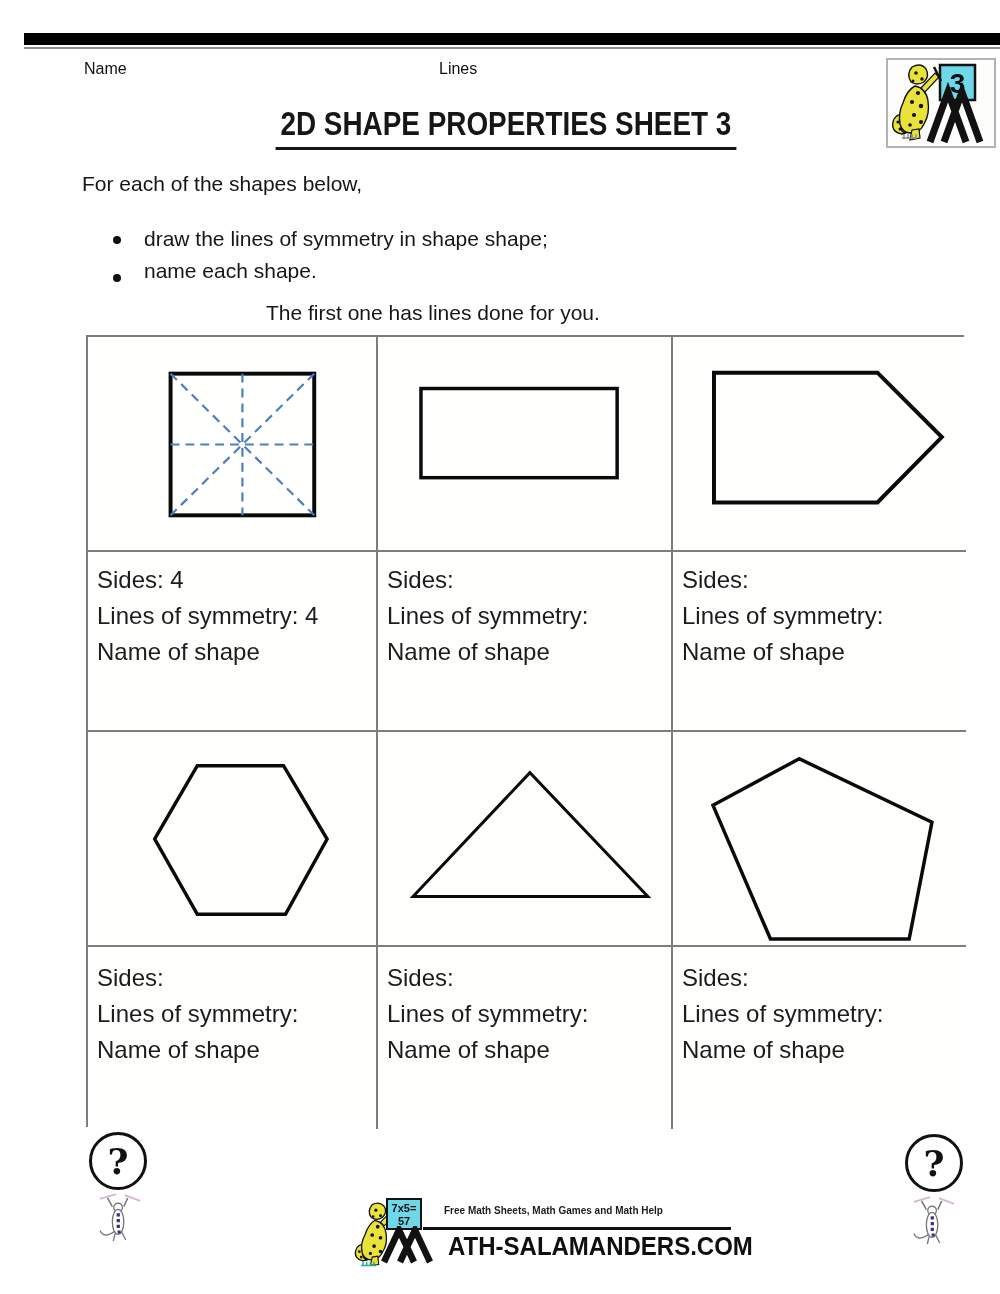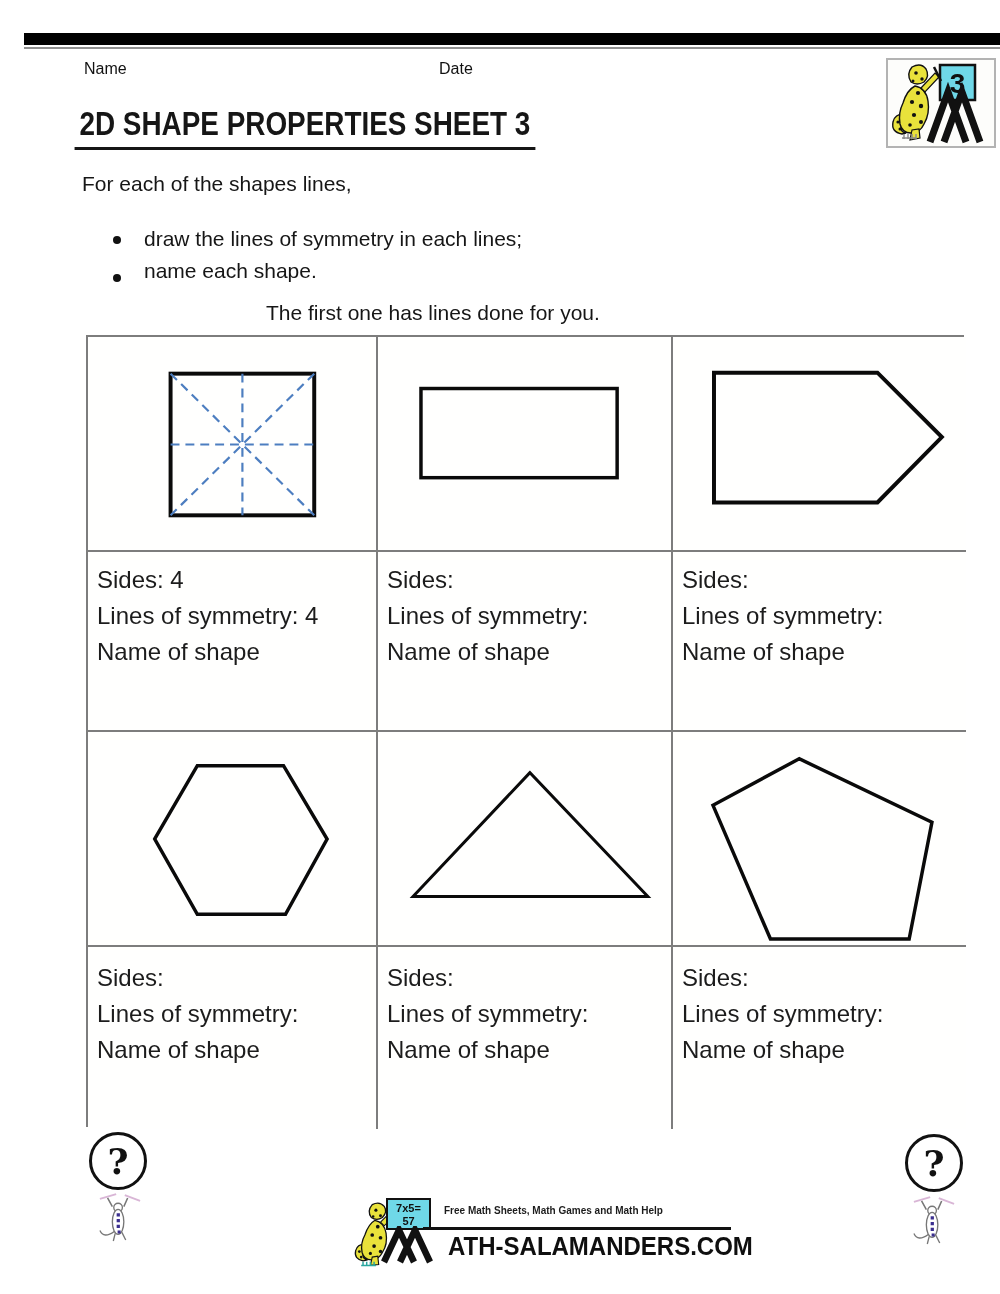--- a/index.html
+++ b/index.html
@@ -9,21 +9,21 @@
   }
   .abs{position:absolute;}
 
   
   .top-bar{left:0;top:33px;width:1000px;height:12px;background:#000;}
   .top-bar-accent{left:0;top:47px;width:1000px;height:2px;background:#8f8f8f;}
 
   .field-label{font-size:16px;color:#111;}
 
   
-  .title-wrap{left:0;top:104px;width:964px;}
+  .title-wrap{left:0;top:104px;width:964px;text-align:center;}
   .title{
     display:inline-block;font-size:34px;font-weight:700;letter-spacing:0px;color:#161616;
     transform:scaleX(0.82);transform-origin:center;
     border-bottom:3px solid #161616;padding:0 6px 4px 6px;white-space:nowrap;
   }
 
   .intro{left:58px;top:172px;font-size:21px;color:#161616;}
   .bullet-dot{width:8px;height:8px;border-radius:50%;background:#111;}
   .bullet-text{font-size:21px;color:#161616;}
   .note{left:242px;top:301px;font-size:21px;color:#161616;}
@@ -64,21 +64,21 @@
 </style>
 </head>
 <body>
 
 <div class="page">
 
   <div class="abs top-bar"></div>
   <div class="abs top-bar-accent"></div>
 
   <div class="abs field-label" style="left:60px;top:60px;">Name</div>
-  <div class="abs field-label" style="left:415px;top:60px;">Date</div>
+  <div class="abs field-label" style="left:415px;top:60px;">Lines</div>
 
   <div class="abs logo-box">
     <svg viewBox="0 0 106 86">
 
       <rect x="52" y="5" width="35" height="35" fill="#6fd8e8" stroke="#111" stroke-width="2.5"></rect>
       <text x="69.5" y="33" font-size="28" font-weight="bold" text-anchor="middle" fill="#101010">3</text>
 
       <path d="M42,82 L60,32 L78,82 M56,82 L74,32 L92,82" fill="none" stroke="#111" stroke-width="7"></path>
 
       <g>
@@ -103,24 +103,24 @@
         </g>
         <path d="M14,78 h14 M16,74 v5 M20,74 v5 M24,74 v5 M28,74 v5" stroke="#8a8a8a" stroke-width="1.4" fill="none"></path>
       </g>
     </svg>
   </div>
 
   <div class="abs title-wrap">
     <span class="title">2D SHAPE PROPERTIES SHEET 3</span>
   </div>
 
-  <div class="abs intro">For each of the shapes lines,</div>
+  <div class="abs intro">For each of the shapes below,</div>
 
   <div class="abs bullet-dot" style="left:89px;top:236px;"></div>
-  <div class="abs bullet-text" style="left:120px;top:227px;">draw the lines of symmetry in each lines;</div>
+  <div class="abs bullet-text" style="left:120px;top:227px;">draw the lines of symmetry in shape shape;</div>
 
   <div class="abs bullet-dot" style="left:89px;top:274px;"></div>
   <div class="abs bullet-text" style="left:120px;top:259px;">name each shape.</div>
 
   <div class="abs note">The first one has lines done for you.</div>
 
   <div class="abs sheet-table">
 
     <div class="cell shape-cell">
       <svg viewBox="0 0 290 215">
@@ -248,21 +248,21 @@
         <circle cx="31" cy="41" r="2"></circle>
       <circle cx="24" cy="50" r="2"></circle>
         <circle cx="31" cy="56" r="1.9"></circle>
         <circle cx="20" cy="58" r="1.7"></circle>
       <circle cx="8" cy="56" r="1.5"></circle>
         <circle cx="10" cy="62" r="1.4"></circle>
     </g>
     <path d="M10,71 h16 M12,67 v5 M16,67 v5 M20,67 v5 M24,67 v5" stroke="#2aa7a0" stroke-width="1.6" fill="none"></path>
   </svg>
 
-  <div class="abs sign" style="left:362px;top:1198px;width:45px;height:32px;">
+  <div class="abs sign" style="left:362px;top:1198px;width:36px;height:32px;">
     <div>7x5=</div>
     <div>57</div>
   </div>
 
   <div class="abs tagline">Free Math Sheets, Math Games and Math Help</div>
   <div class="abs footer-rule"></div>
 
   <svg class="abs" style="left:356px;top:1226px;" width="70" height="38" viewBox="0 0 70 38">
     <path d="M4,36 L19,4 L34,36 M20,36 L35,4 L50,36" fill="none" stroke="#111" stroke-width="6.5"></path>
   </svg>

